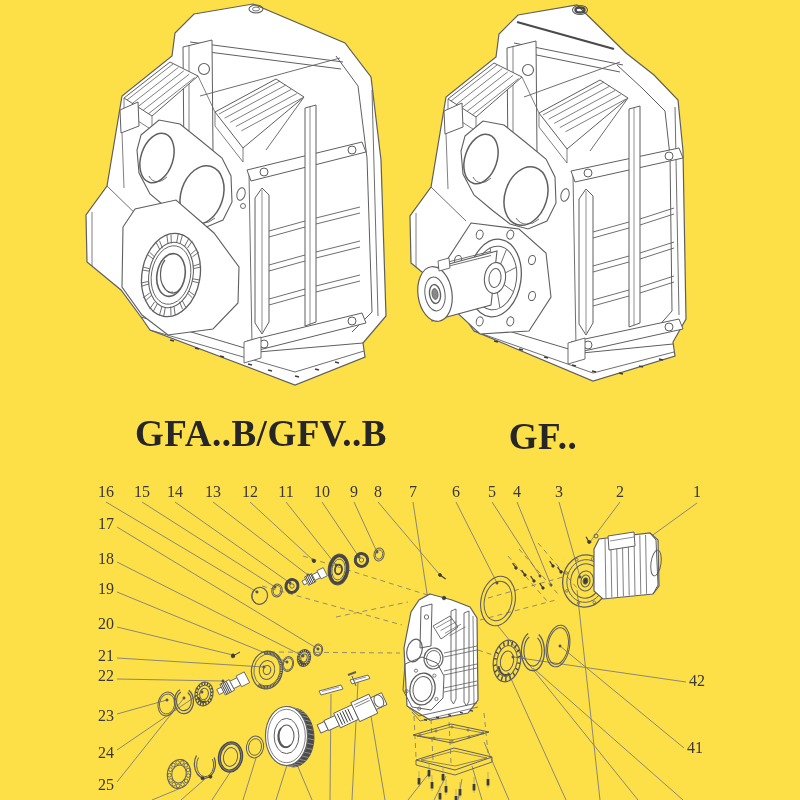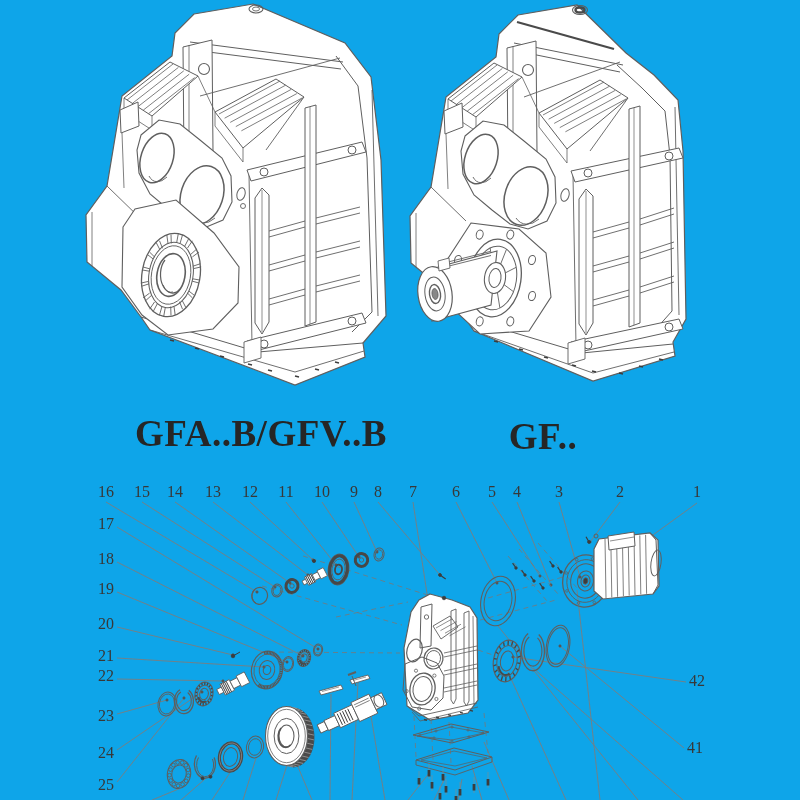--- a/index.html
+++ b/index.html
@@ -1,16 +1,16 @@
 <!DOCTYPE html>
 <html><head>
 <meta charset="utf-8">
 <style>
 html,body{margin:0;padding:0;background:#ffffff;}
-#page{position:relative;width:800px;height:800px;background:#0ea5e9;overflow:hidden;}
+#page{position:relative;width:800px;height:800px;background:#fde047;overflow:hidden;}
 </style>
 </head>
 <body>
 <div id="page">
 <svg width="800" height="800" viewBox="0 0 800 800">
 <path d="M194,14 L253,4 L345,43 L371,77 L381,160 L386,316 L363,343 L365,357 L295,385 L150,330 L141,317 L121,290 L87,262 L86,215 L107,186 L122,96 L172,56 L175,33 Z" fill="white" stroke="#5f5f5f" stroke-width="1.2"></path>
 <path d="M190,42 L343,62" fill="none" stroke="#5f5f5f" stroke-width="1.0"></path>
 <path d="M193,50 L341,69" fill="none" stroke="#5f5f5f" stroke-width="1.0"></path>
 <path d="M336,56 L358,86 L367,158 L372,312 L352,332" fill="none" stroke="#5f5f5f" stroke-width="1.0"></path>
 <path d="M372,90 L378,316" fill="none" stroke="#5f5f5f" stroke-width="0.9"></path>

